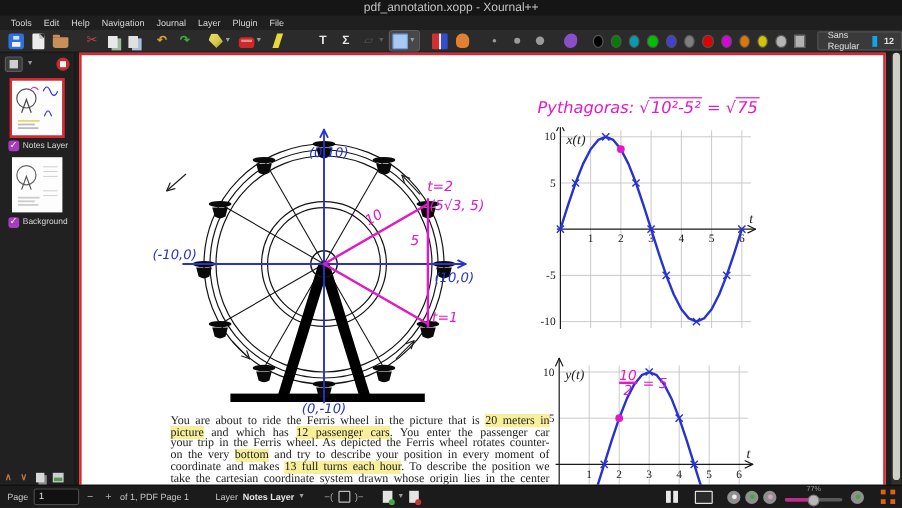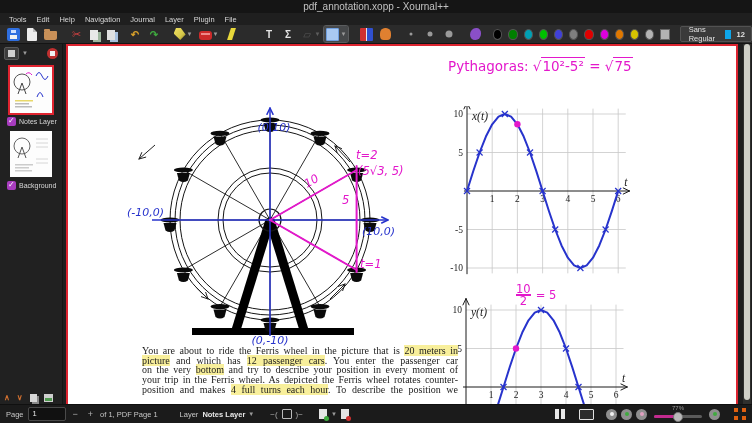--- a/index.html
+++ b/index.html
@@ -48,21 +48,21 @@
       background:#9a9a9a;border-radius:50%;}
   .i-thickness-fine::after{width:3px;height:3px;}
   .i-thickness-medium::after{width:5px;height:5px;}
   .i-thickness-thick::after{width:7px;height:7px;}
   .i-shape-recognizer{background:#8a4fc8;border-radius:55% 40% 50% 45%;width:11px;height:12px;margin:0 1px;}
   .swatch{width:9px;height:9px;border-radius:50%;border:1px solid #555;margin-right:6px;}
   .swatch-square{width:9px;height:9px;background:#b2b2b2;border:1px solid #666;margin-right:6px;}
   .font-btn{display:flex;align-items:center;background:#3a3a3a;border:1px solid #525252;border-radius:2px;
             height:14px;margin-left:4px;}
   .font-btn .fname{font-size:7.5px;color:#e0e0e0;padding:0 8px;}
-  .font-btn .fsize{font-size:7.5px;color:#e0e0e0;padding:0 6px;border-left:6px solid #0ea5e9;font-weight:bold;}
+  .font-btn .fsize{font-size:7.5px;color:#e0e0e0;padding:0 6px;border-left:4px solid #0ea5e9;font-weight:bold;}
   
   .main{position:absolute;left:0;top:44px;width:752px;height:360px;background:#1e1e1e;}
   .sidebar{position:absolute;left:0;top:0;width:62px;height:360px;background:#212121;border-right:1px solid #141414;}
   .sb-header{display:flex;align-items:center;height:14px;padding:2px 4px;gap:3px;}
   .sb-hicon{width:13px;height:11px;background:#3c3c3c;border:1px solid #5a5a5a;border-radius:2px;position:relative;}
   .sb-hicon::after{content:"";position:absolute;inset:2px 3px;background:#cfcfcf;}
   .sb-chev{font-size:6px;color:#9a9a9a;}
   .sb-close{width:11px;height:11px;border-radius:50%;background:#c03030;margin-left:auto;position:relative;}
   .sb-close::after{content:"";position:absolute;left:3px;top:3px;width:5px;height:5px;background:#f2f2f2;}
   .thumb{width:42px;height:46px;background:#fdfdfd;margin:5px auto 0;position:relative;}
@@ -78,21 +78,21 @@
   .sb-img::after{content:"";position:absolute;left:1px;right:1px;bottom:1px;height:3px;background:#4f9a4f;}
   
   .canvas{position:absolute;left:63px;top:0;width:689px;height:360px;background:#1e1e1e;}
   .page{position:absolute;left:3px;top:0;width:672px;height:360px;background:#ffffff;
         border:2px solid #dd2430;border-bottom:none;box-sizing:border-box;overflow:hidden;}
   .vscroll{position:absolute;right:1px;top:0;width:8px;height:360px;background:#30302e;}
   .vscroll .vthumb{position:absolute;left:1px;right:1px;top:0;height:356px;background:#cfcfc7;border-radius:3px;}
   .wheel{position:absolute;left:56px;top:8px;}
   .blue-label{fill:#2733cc;font-family:"DejaVu Sans",sans-serif;font-style:italic;font-size:11px;}
   .mag-label{fill:#e318cb;font-family:"DejaVu Sans",sans-serif;font-style:italic;font-size:11.5px;}
-  .hand{font-family:"DejaVu Sans",sans-serif;color:#e318cb;}
+  .hand{font-family:"DejaVu Sans",sans-serif;font-style:italic;color:#e318cb;margin-top:24px;}
   .pyth{position:absolute;left:380px;top:12px;font-size:13.5px;}
   .pyth .l2{margin-left:118px;margin-top:0px;}
   .rad{border-top:1.5px solid #e318cb;padding:0 1px;}
   .frac-note{position:absolute;left:448px;top:238px;display:flex;align-items:center;gap:5px;
              font-size:11.5px;z-index:5;}
   .frac{display:inline-flex;flex-direction:column;align-items:center;line-height:10px;}
   .frac .bar{height:1.5px;background:#e318cb;width:100%;}
   .chart{position:absolute;}
   .chart svg text.tick{font-family:"Liberation Serif",serif;font-size:9.5px;fill:#222;}
   .chart svg text.axis-title{font-family:"Liberation Serif",serif;font-style:italic;font-size:11.5px;fill:#222;}
@@ -509,23 +509,24 @@
               <line x1="131.5" y1="98" x2="137.5" y2="104" stroke="#2733cc" stroke-width="1.2"></line>
               <line x1="131.5" y1="104" x2="137.5" y2="98" stroke="#2733cc" stroke-width="1.2"></line>
               <circle cx="72" cy="62.5" r="3.2" fill="#e318cb"></circle>
               <text x="27" y="29.61" class="axis-title">y(t)</text>
               <text x="181.25" y="96" text-anchor="end" class="axis-title">t</text>
             </svg></div>
 
         <div class="doc-par">
             <div class="doc-line"><span>You are about to ride the Ferris wheel in the picture that is </span><span class="hl">20 meters in</span></div>
             <div class="doc-line"><span class="hl">picture</span><span> and which has </span><span class="hl">12 passenger cars</span><span>. You enter the passenger car</span></div>
+            <div class="doc-line"><span>your trip in the Ferris wheel. As depicted the Ferris wheel rotates counter-</span></div>
             <div class="doc-line"><span>on the very </span><span class="hl">bottom</span><span> and try to describe your position in every moment of</span></div>
-            <div class="doc-line"><span>your trip in the Ferris wheel. As depicted the Ferris wheel rotates counter-</span></div>
-            <div class="doc-line"><span>position and makes </span><span class="hl">4 full turns each hour</span><span>. To describe the position we</span></div>
+            <div class="doc-line"><span>coordinate and makes </span><span class="hl">13 full turns each hour</span><span>. To describe the position we</span></div>
+            <div class="doc-line"><span>take the cartesian coordinate system drawn whose origin lies in the center</span></div>
           </div>
       </div>
       <div class="vscroll">
         <div class="vthumb"></div>
       </div>
     </div>
   </div>
 
   <div class="statusbar">
     <span class="sb-t">Page</span>

